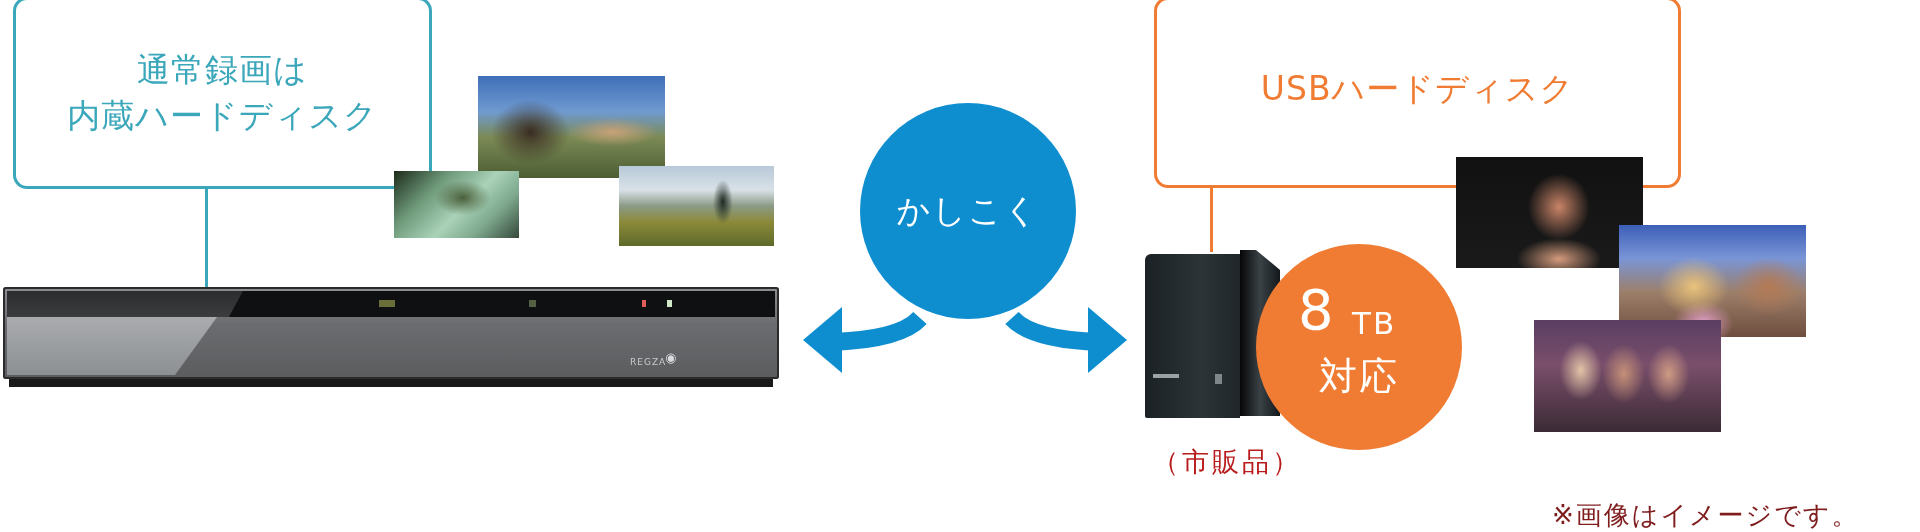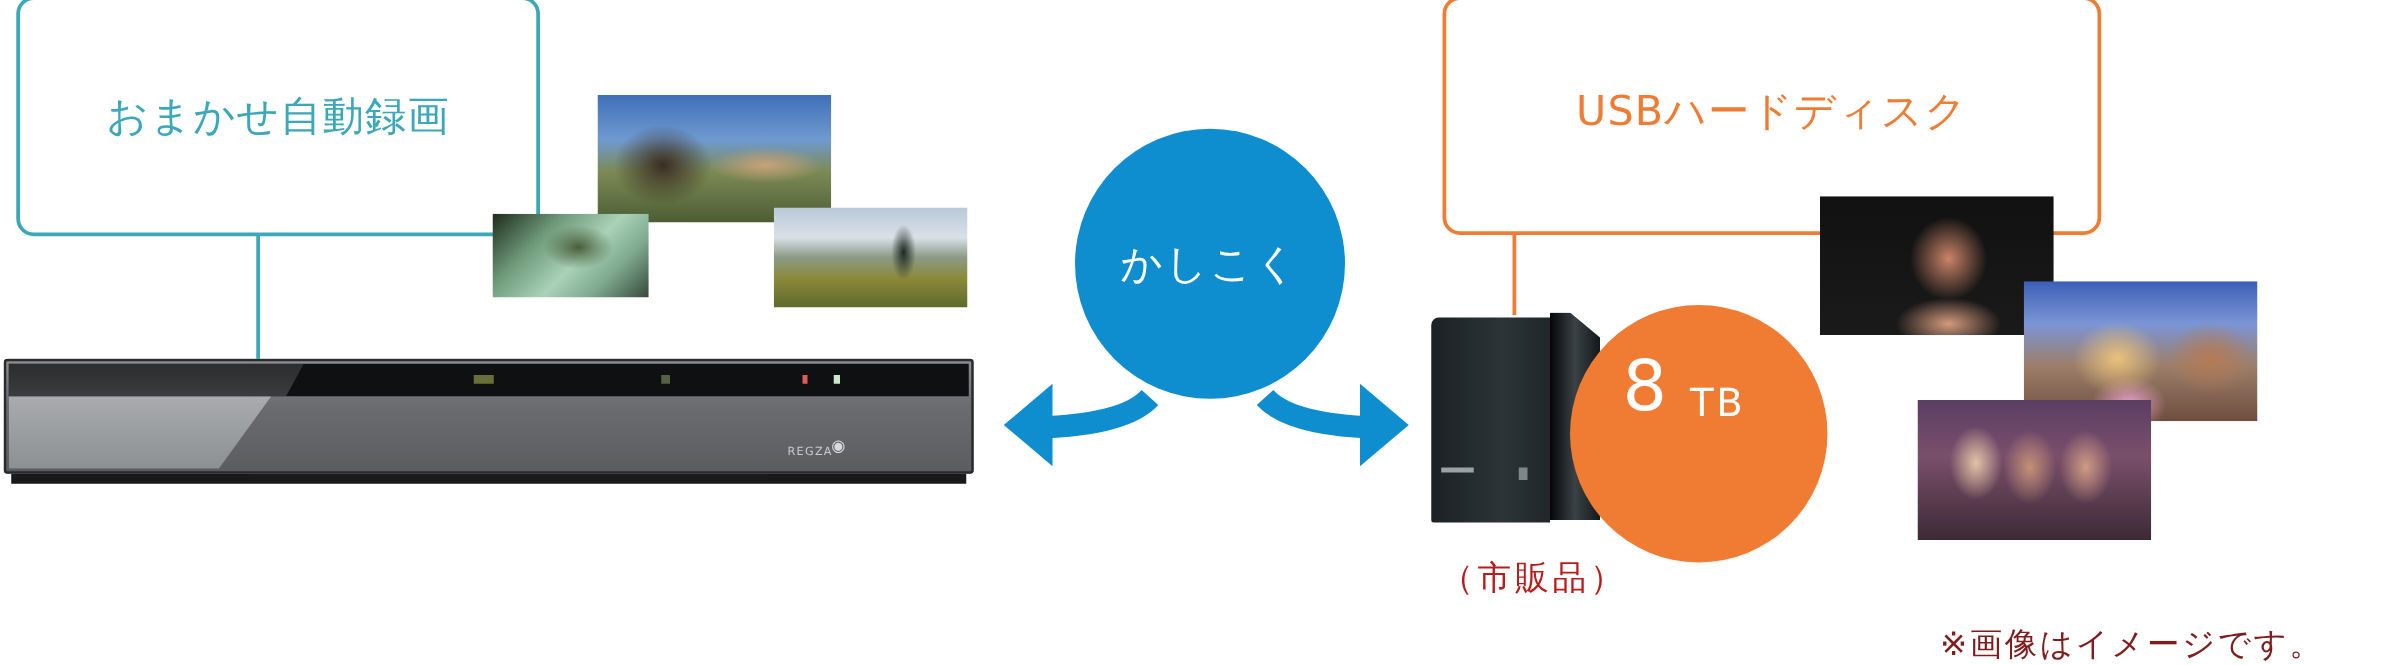--- a/index.html
+++ b/index.html
@@ -89,21 +89,22 @@
   #cap-unit { position:absolute; left:96px; top:64px; font-size:31px; line-height:31px; letter-spacing:2px; }
   #cap-label { position:absolute; left:0; width:100%; top:110px; text-align:center; font-size:38px; line-height:44px; letter-spacing:2px; }
 
   #hdd-caption { position:absolute; left:1152px; top:444px; font-size:27px; color:#b91c1c; letter-spacing:3px; white-space:nowrap; }
   #footnote { position:absolute; left:1552px; top:498px; font-size:26px; color:#7f1d1d; white-space:nowrap; letter-spacing:2px; }
 </style>
 </head>
 <body>
 
 <div id="box-left" class="callout">
-  <div class="line">おまかせ自動録画</div>
+  <div class="line">通常録画は</div>
+  <div class="line">内蔵ハードディスク</div>
 </div>
 <div id="conn-left" class="connector"></div>
 
 <div id="photo-cyclist" class="photo" style="left:478px; top:76px; width:187px; height:102px;">
     <div class="ph-inner"></div>
   </div>
 <div id="photo-frog" class="photo" style="left:394px; top:171px; width:125px; height:67px;">
     <div class="ph-inner"></div>
   </div>
 <div id="photo-hiker" class="photo" style="left:619px; top:166px; width:155px; height:80px;">
@@ -144,20 +145,21 @@
 <div id="hdd">
   <div class="side"></div>
   <div class="front"></div>
   <div class="logo"></div>
   <div class="btn"></div>
 </div>
 
 <div id="capacity-badge">
   <span id="cap-num">8</span>
   <span id="cap-unit">TB</span>
+  <div id="cap-label">対応</div>
 </div>
 
 <div id="hdd-caption">（市販品）</div>
 
 <div id="photo-singer" class="photo" style="left:1456px; top:157px; width:187px; height:111px;">
     <div class="ph-inner"></div>
   </div>
 <div id="photo-party" class="photo" style="left:1619px; top:225px; width:187px; height:112px;">
     <div class="ph-inner"></div>
   </div>

